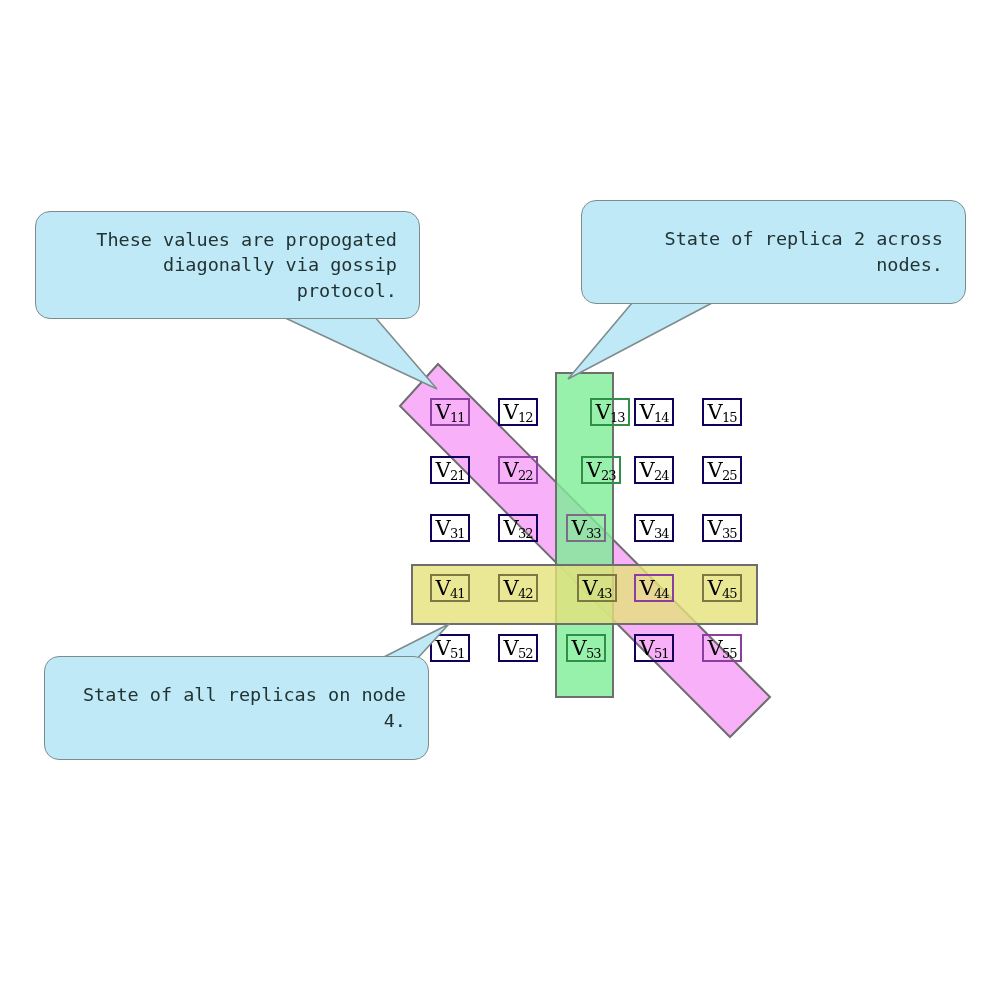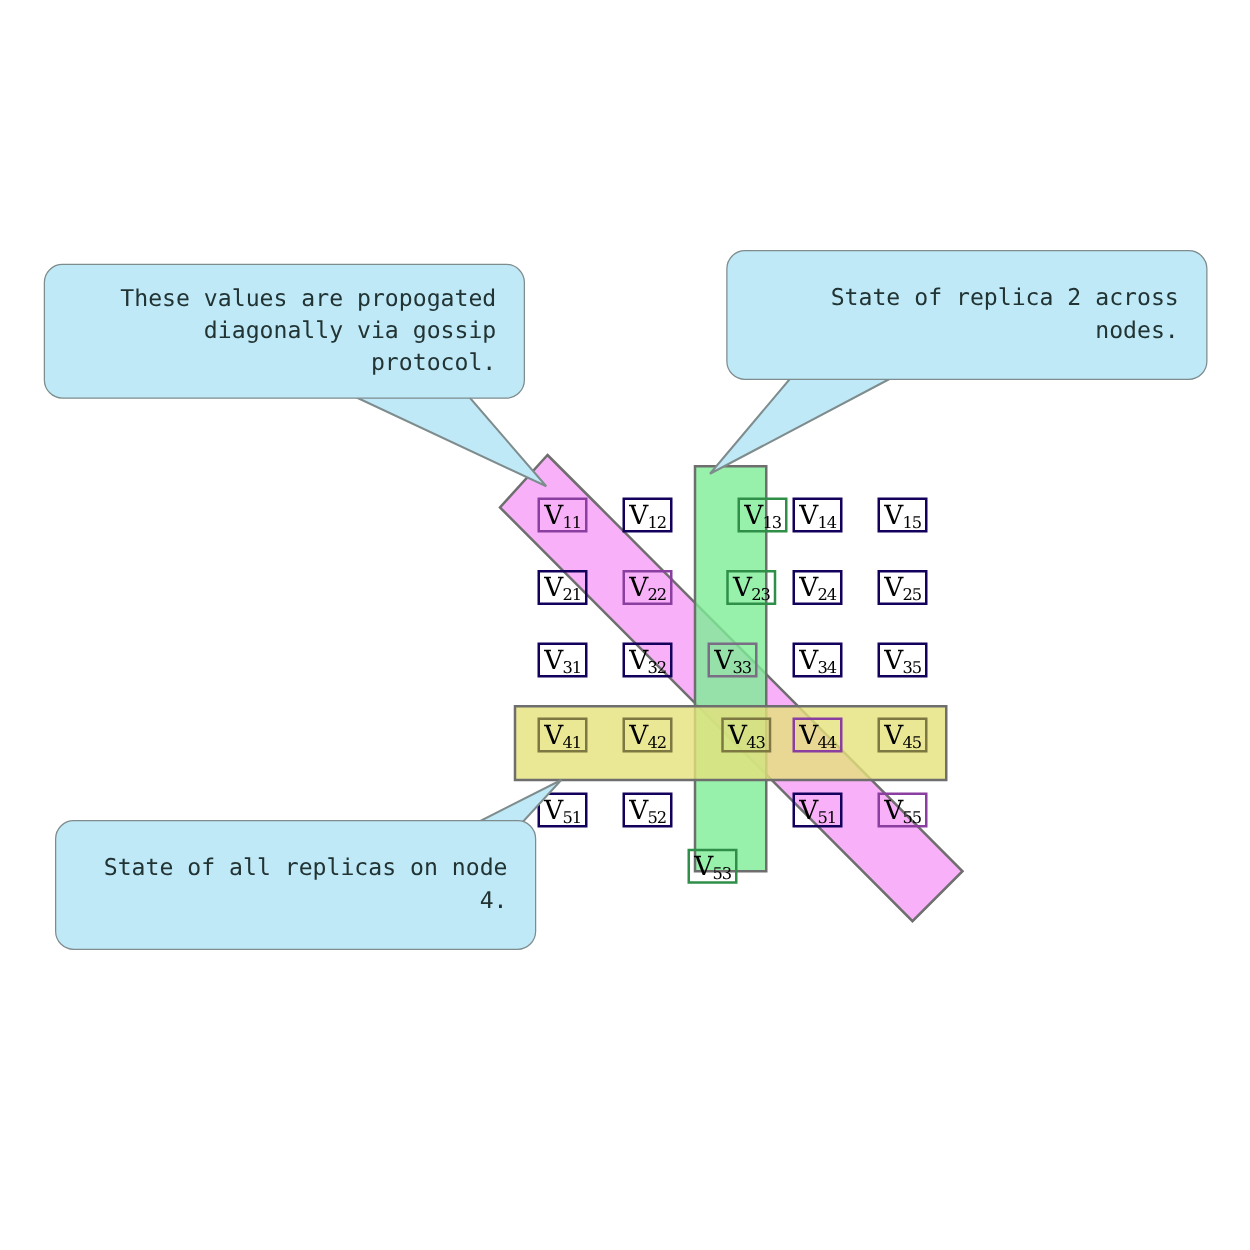--- a/index.html
+++ b/index.html
@@ -165,21 +165,21 @@
     <div class="cell hl-yellow" style="left:702px; top:574px;">
       <span class="cell-label">V<sub>45</sub></span>
     </div>
 
     <div class="cell" style="left:430px; top:634px;">
       <span class="cell-label">V<sub>51</sub></span>
     </div>
     <div class="cell" style="left:498px; top:634px;">
       <span class="cell-label">V<sub>52</sub></span>
     </div>
-    <div class="cell hl-green" style="left:550px; top:634px;margin-top:45px;">
+    <div class="cell hl-green" style="left:566px; top:634px;">
       <span class="cell-label">V<sub>53</sub></span>
     </div>
     <div class="cell" style="left:634px; top:634px;">
       <span class="cell-label">V<sub>51</sub></span>
     </div>
     <div class="cell hl-violet" style="left:702px; top:634px;">
       <span class="cell-label">V<sub>55</sub></span>
     </div>
   </div>
 

